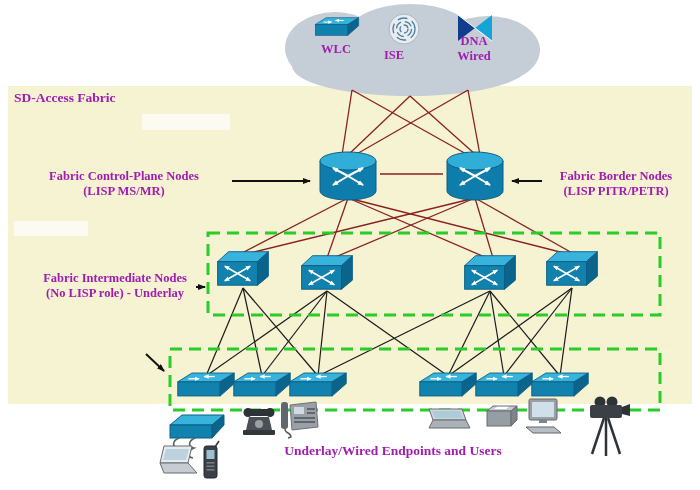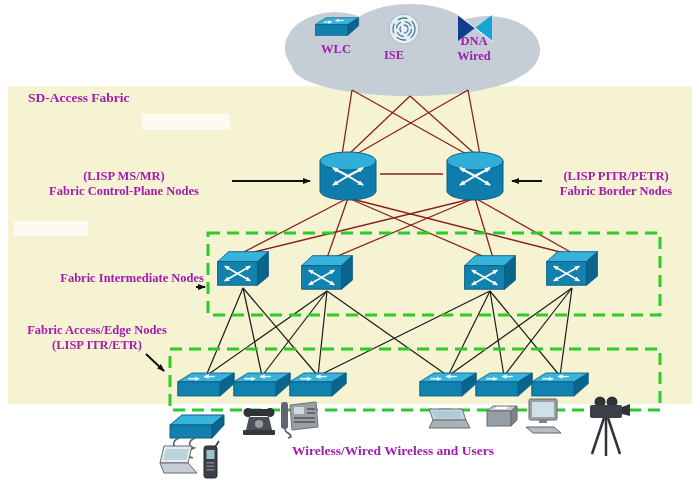--- a/index.html
+++ b/index.html
@@ -1,21 +1,21 @@
 <!DOCTYPE html>
 <html><head>
 <meta charset="utf-8">
 <style>
   html,body{margin:0;padding:0;background:#ffffff;}
   #stage{position:relative;width:700px;height:490px;background:#ffffff;
          font-family:"Liberation Serif","DejaVu Serif",serif;overflow:hidden;}
   #stage svg{position:absolute;left:0;top:0;}
   .lbl{position:absolute;font-weight:bold;color:#a21caf;font-size:12.5px;
        line-height:1.18;text-align:center;white-space:nowrap;}
-  .lbl.title{font-size:13.5px;text-align:left;margin-left:14px;}
+  .lbl.title{font-size:13.5px;text-align:left;}
   .lbl.caption{font-size:13.5px;}
   .lbl.cloudlbl{font-size:12.5px;}
 </style>
 </head>
 <body>
 
 <div id="stage">
 
   <svg width="700" height="490" viewBox="0 0 700 490">
     <defs>
@@ -232,32 +232,29 @@
   <div class="lbl title" style="left:14px;top:90px;">SD-Access Fabric</div>
 
   <div class="lbl cloudlbl" style="left:310px;top:42px;width:52px;">WLC</div>
   <div class="lbl cloudlbl" style="left:376px;top:48px;width:36px;">ISE</div>
   <div class="lbl cloudlbl" style="left:448px;top:34px;width:52px;">
     <div>DNA</div>
     <div>Wired</div>
   </div>
 
   <div class="lbl" style="left:18px;top:169px;width:212px;">
+    <div>Fabric Control-Plane Nodes</div>
     <div>(LISP MS/MR)</div>
-    <div>Fabric Control-Plane Nodes</div>
   </div>
 
   <div class="lbl" style="left:538px;top:169px;width:156px;">
+    <div>Fabric Border Nodes</div>
     <div>(LISP PITR/PETR)</div>
-    <div>Fabric Border Nodes</div>
-  </div>
-
-  <div class="lbl" style="left:12px;top:271px;width:192px;text-align:right;">
+  </div>
+
+  <div class="lbl" style="left:19px;top:271px;width:192px;">
     <div>Fabric Intermediate Nodes</div>
-  </div>
-
-  <div class="lbl" style="left:6px;top:323px;width:182px;">
-    <div>Fabric Access/Edge Nodes</div>
-    <div>(LISP ITR/ETR)</div>
-  </div>
-
-  <div class="lbl caption" style="left:248px;top:443px;width:290px;">Wireless/Wired Wireless and Users</div>
+    <div>(No LISP role) - Underlay</div>
+  </div>
+
+
+  <div class="lbl caption" style="left:248px;top:443px;width:290px;">Underlay/Wired Endpoints and Users</div>
 </div>
 
 </body></html>

